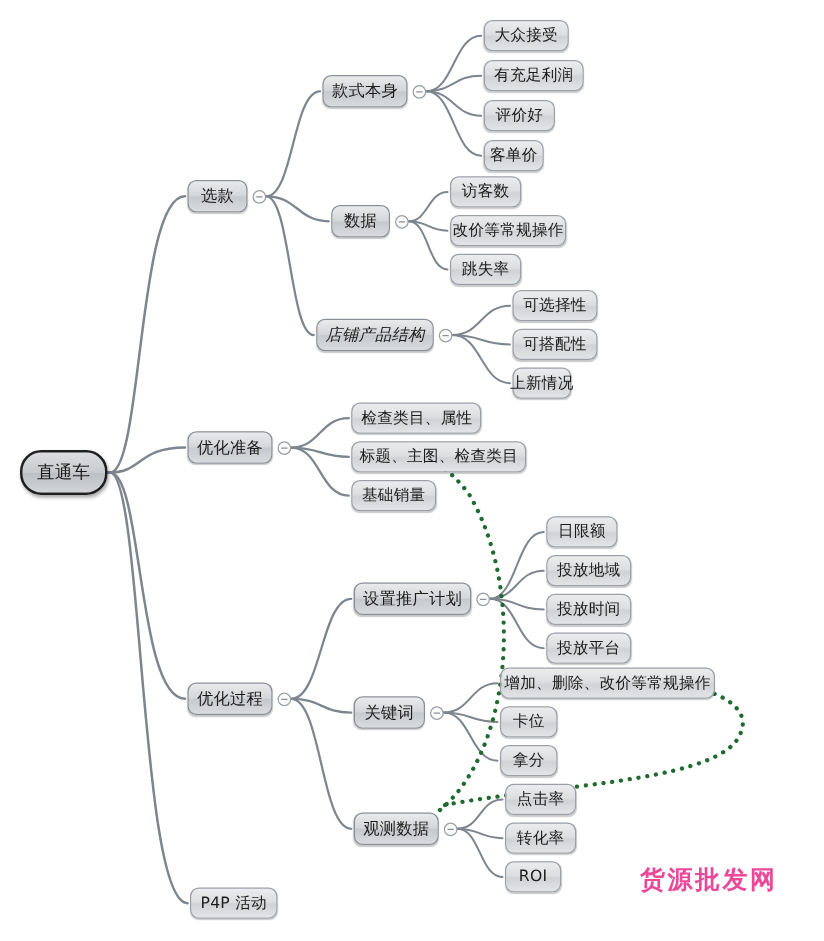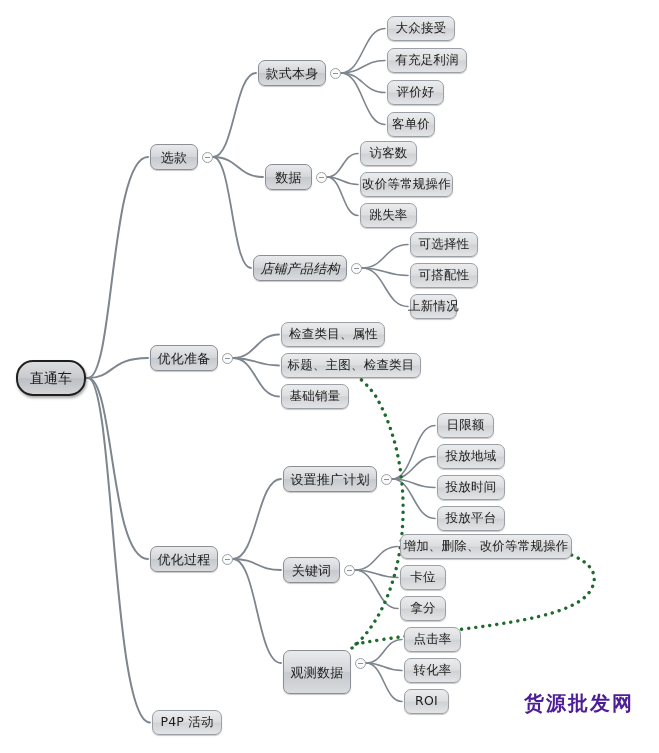--- a/index.html
+++ b/index.html
@@ -66,23 +66,22 @@
     content: "";
     position: absolute;
     left: 2px;
     top: 4px;
     width: 5px;
     height: 1px;
     background: #8d9298;
   }
   .watermark {
     position: absolute;
-    color: #4c1d95;
+    color: #ec4899;
     user-select: none;
-    margin-left: 12px;
   }
   .wm-cn {
     font-size: 20px;
     font-weight: bold;
     letter-spacing: 2px;
     font-family: "DejaVu Sans", "Liberation Sans", sans-serif;
   }
   .wm-url {
     font-size: 17px;
     font-weight: bold;
@@ -227,21 +226,21 @@
       <div class="handle" style="left: 344px; top: 564.5px;"></div>
       <div class="node leaf" style="left: 400px; top: 534px; width: 172px; height: 25px;">
         <span>增加、删除、改价等常规操作</span>
       </div>
       <div class="node leaf" style="left: 400px; top: 565px; width: 46px; height: 25px;">
         <span>卡位</span>
       </div>
       <div class="node leaf" style="left: 400px; top: 596px; width: 46px; height: 25px;">
         <span>拿分</span>
       </div>
-      <div class="node branch" style="left: 283px; top: 650px; width: 68px; height: 44px;">
+      <div class="node branch" style="left: 283px; top: 650px; width: 68px; height: 26px;">
         <span>观测数据</span>
       </div>
       <div class="handle" style="left: 355px; top: 657.5px;"></div>
       <div class="node leaf" style="left: 404px; top: 627px; width: 57px; height: 25px; align-items: center;">
         <span>点击率</span>
       </div>
       <div class="node leaf" style="left: 404px; top: 658px; width: 57px; height: 25px;">
         <span>转化率</span>
       </div>
       <div class="node leaf" style="left: 404px; top: 689px; width: 45px; height: 25px;">

